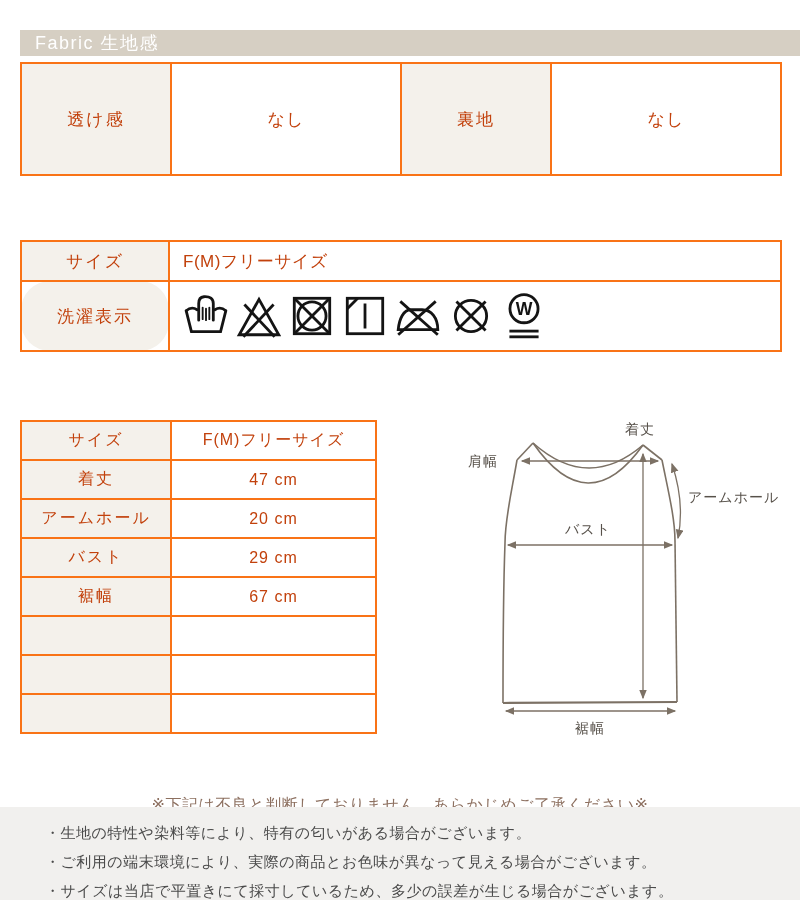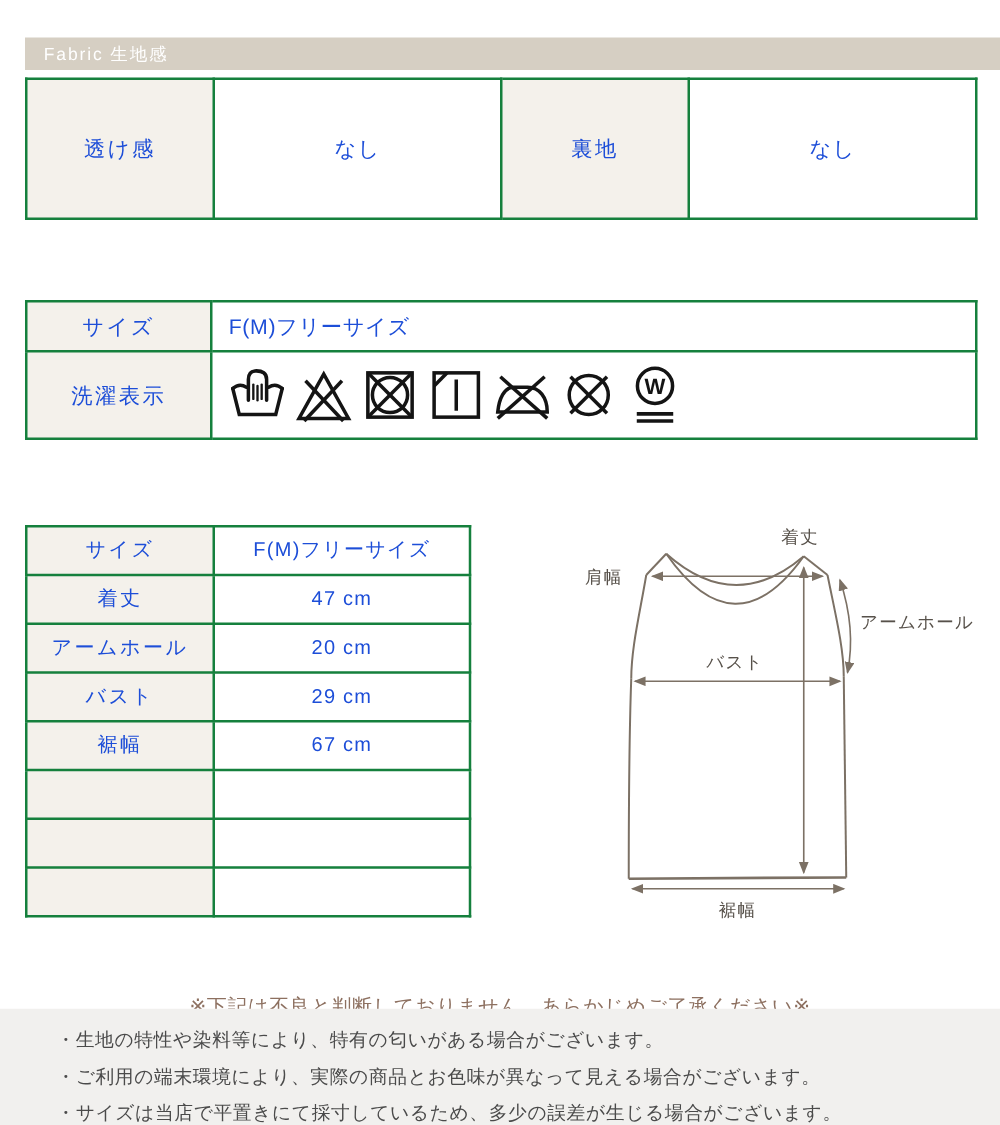--- a/index.html
+++ b/index.html
@@ -1,37 +1,37 @@
 <!DOCTYPE html>
 <html><head>
 <meta charset="utf-8">
 <style>
   html,body{margin:0;padding:0;background:#fff;}
   .page{position:relative;width:800px;height:900px;background:#ffffff;overflow:hidden;
         font-family:"Liberation Sans","DejaVu Sans",sans-serif;color:#4a4a4a;}
 
   
   .bar{position:absolute;left:20px;right:0;height:26px;background:#d6cfc3;color:#ffffff;
-       font-size:14px;letter-spacing:1.5px;line-height:26px;padding-left:15px;box-sizing:border-box;}
+       font-size:18px;letter-spacing:1.5px;line-height:26px;padding-left:15px;box-sizing:border-box;}
   .bar-fabric{top:30px;}
   .bar-size{top:212px;}
 
   
   table{border-collapse:collapse;table-layout:fixed;}
-  td{border:2px solid #15803d;font-size:17px;color:#1d4ed8;}
+  td{border:2px solid #f97316;font-size:17px;color:#c2410c;}
   .lbl{background:#f4f1eb;text-align:center;letter-spacing:2px;}
   .val{background:#ffffff;text-align:center;letter-spacing:1px;margin-top:32px;}
 
   .fabric-table{position:absolute;left:20px;top:62px;width:760px;height:114px;}
   .fabric-table td{height:56px;}
 
   .sizeinfo-table{position:absolute;left:20px;top:240px;width:760px;}
   .sizeinfo-table .row-size td{height:36px;}
   .sizeinfo-table .row-mat td{height:36px;}
-  .sizeinfo-table .row-wash td{height:66px;}
+  .sizeinfo-table .row-wash td{height:66px;border-radius:29px;}
   .sizeinfo-table .val{text-align:left;padding-left:13px;letter-spacing:0.5px;}
 
   .wash-cell{padding-left:12px;}
   .wash-icons{display:flex;align-items:center;gap:7px;}
   .wash-icons svg{display:block;}
 
   .meas-table{position:absolute;left:20px;top:420px;width:355px;}
   .meas-table td{height:35px;font-size:16px;}
 
   

